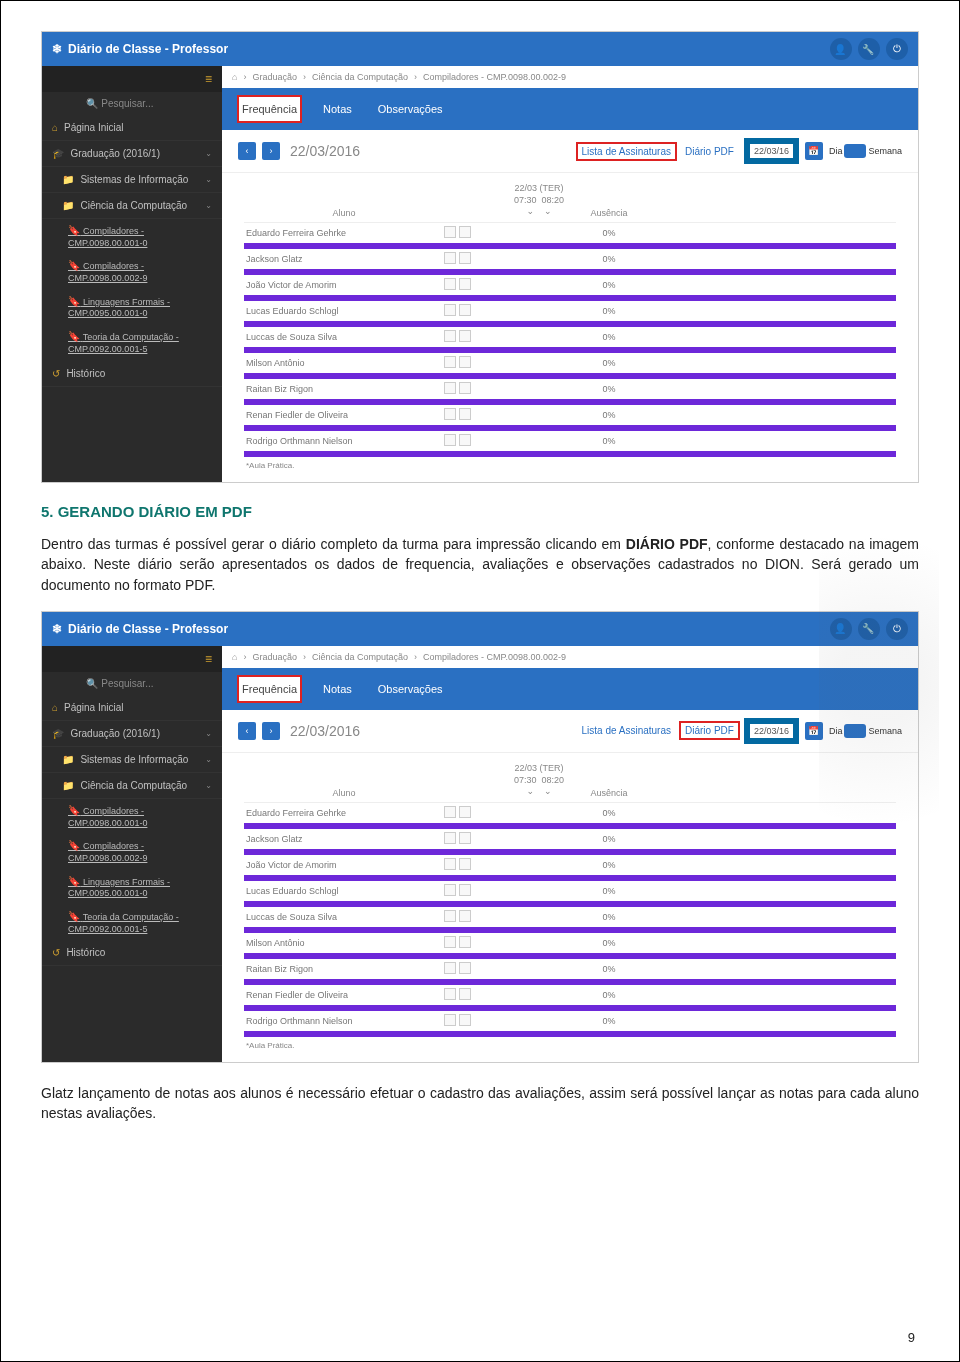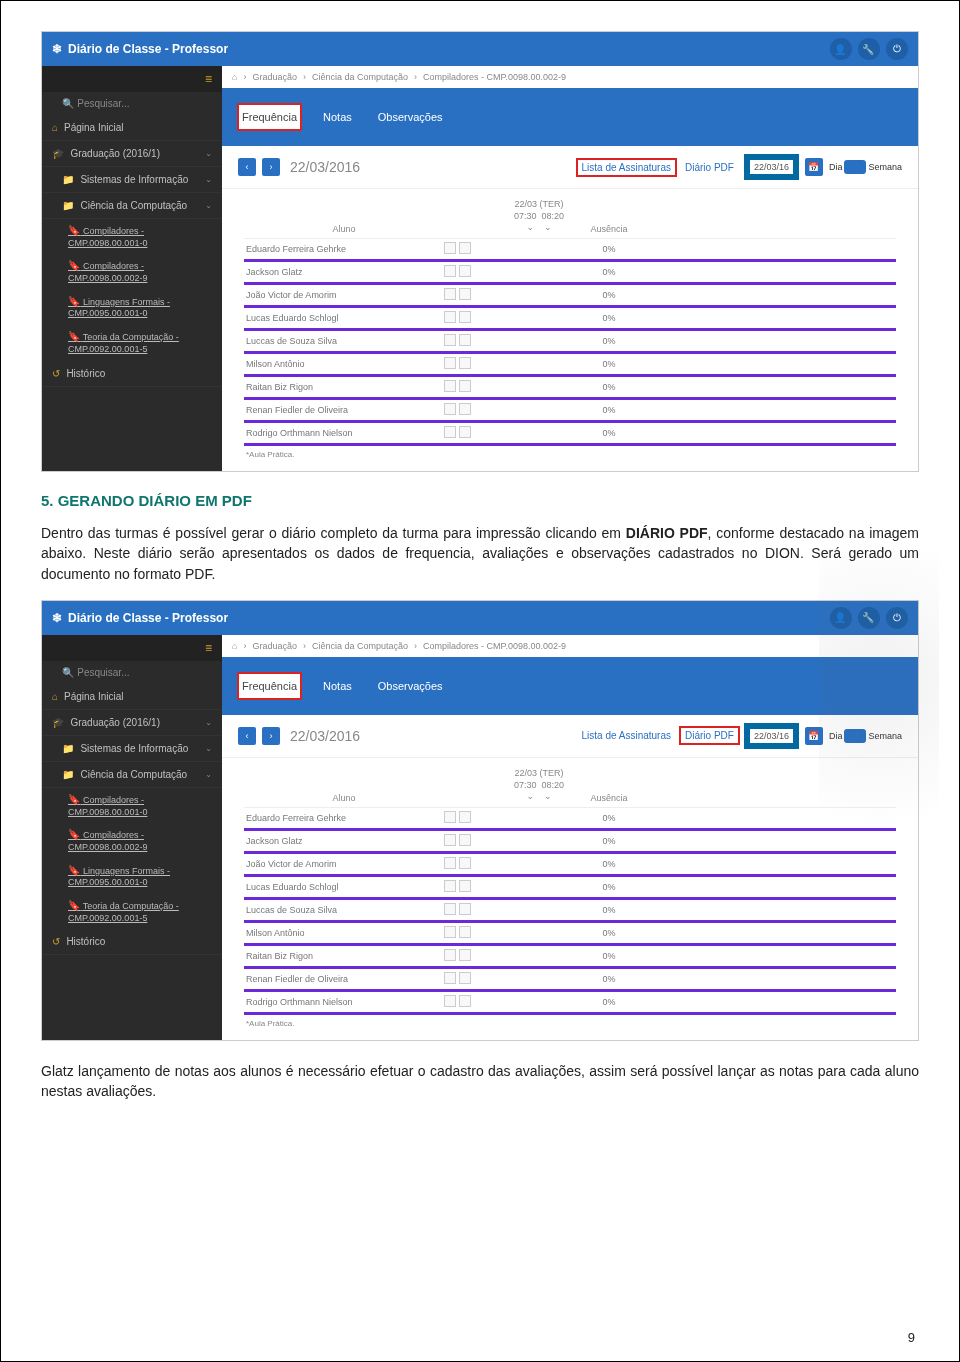--- a/index.html
+++ b/index.html
@@ -8,48 +8,48 @@
 
   
   .screenshot { border: 1px solid #ccc; margin-bottom: 20px; background: #fff; font-size: 10px; overflow: hidden; }
   .topbar { background: #2a70c2; color: #fff; padding: 6px 10px; display: flex; align-items: center; justify-content: space-between; }
   .topbar-left { display: flex; align-items: center; gap: 6px; font-weight: bold; font-size: 12px; }
   .topbar-right { display: flex; gap: 6px; }
   .round-btn { width: 22px; height: 22px; border-radius: 50%; background: #1e5fa8; color: #fff; display: flex; align-items: center; justify-content: center; font-size: 10px; }
   .app-body { display: flex; min-height: 380px; }
   .sidebar { width: 180px; background: #2b2b2b; color: #c0c0c0; font-size: 10px; }
   .hamburger { background: #222; padding: 6px 10px; text-align: right; color: #d0a030; font-size: 12px; }
-  .search-row { padding: 6px 20px; color: #888; }
+  .search-row { padding: 6px 10px; color: #888; margin-left: 34px; }
   .side-item { padding: 7px 10px; display: flex; align-items: center; gap: 6px; border-bottom: 1px solid #333; }
   .side-item.sibb { padding-left: 20px; }
   .side-sub { padding: 5px 10px 5px 26px; font-size: 9px; line-height: 1.3; color: #bbb; text-decoration: underline; }
   .chev { margin-left: auto; color: #888; font-size: 8px; }
   .ic { color: #d0a030; font-size: 10px; }
   .main { flex: 1; background: #f5f5f5; display: flex; flex-direction: column; }
   .crumbs { background: #fff; padding: 6px 10px; color: #888; font-size: 9px; display: flex; align-items: center; gap: 6px; }
-  .tabs { background: #2a70c2; display: flex; gap: 18px; padding: 16px 16px; }
+  .tabs { background: #2a70c2; display: flex; gap: 18px; padding: 8px 16px; }
   .tab { color: #fff; padding: 7px 4px; font-size: 11px; }
   .tab.active { background: #fff; color: #444; outline: 2px solid #d22; outline-offset: -1px; }
   .toolbar { display: flex; align-items: center; padding: 8px 16px; gap: 6px; background: #fff; border-bottom: 1px solid #eee; }
   .arrowbtn { width: 18px; height: 18px; background: #2a70c2; color: #fff; display: inline-flex; align-items: center; justify-content: center; font-size: 9px; border-radius: 2px; }
   .toolbar-date { color: #888; font-size: 14px; margin-left: 4px; }
   .toolbar-spacer { flex: 1; }
   .link-btn { color: #2a70c2; font-size: 10px; padding: 2px 4px; text-align: center; }
   .link-btn.red-box { outline: 2px solid #d22; }
   .date-field { border: 6px solid #0369a1; padding: 2px 4px; font-size: 9px; color: #555; }
   .cal-btn { width: 18px; height: 18px; background: #2a70c2; color: #fff; display: inline-flex; align-items: center; justify-content: center; border-radius: 2px; font-size: 9px; }
   .toggle { display: flex; align-items: center; gap: 2px; font-size: 9px; justify-content: center; }
   .toggle-pill { width: 22px; height: 14px; background: #2a70c2; border-radius: 3px; display: inline-block; }
   .tbl { padding: 6px 22px 12px 22px; background: #fff; }
   .tbl-head { display: flex; align-items: flex-end; border-bottom: 1px solid #eee; padding: 4px 0; color: #888; font-size: 9px; }
   .col-name { width: 200px; text-align: center; }
   .col-icons { width: 50px; }
   .col-date { width: 90px; text-align: center; line-height: 1.3; }
   .col-aus { width: 50px; text-align: center; }
-  .tbl-row { display: flex; align-items: center; border-bottom: 3px solid #6d28d9; padding: 3px 0; color: #777; font-size: 9px; }
+  .tbl-row { display: flex; align-items: center; border-bottom: 6px solid #6d28d9; padding: 3px 0; color: #777; font-size: 9px; }
   .tbl-row .col-name { text-align: left; padding-left: 2px; }
   .row-ic { display: inline-block; width: 12px; height: 12px; border: 1px solid #ccc; margin-right: 3px; background: #f8f8f8; }
   .foot-note { color: #888; font-size: 8px; padding: 4px 0 0 2px; }
 
   
   .doc-h { font-weight: bold; font-size: 15px; margin: 18px 0 14px 0; color: #0f766e; }
   .doc-p { font-size: 14px; line-height: 1.45; color: #222; text-align: justify; margin-bottom: 16px; }
   .doc-bold { font-weight: bold; }
   .pagenum { position: absolute; bottom: 16px; right: 44px; font-size: 13px; color: #222; }
 

